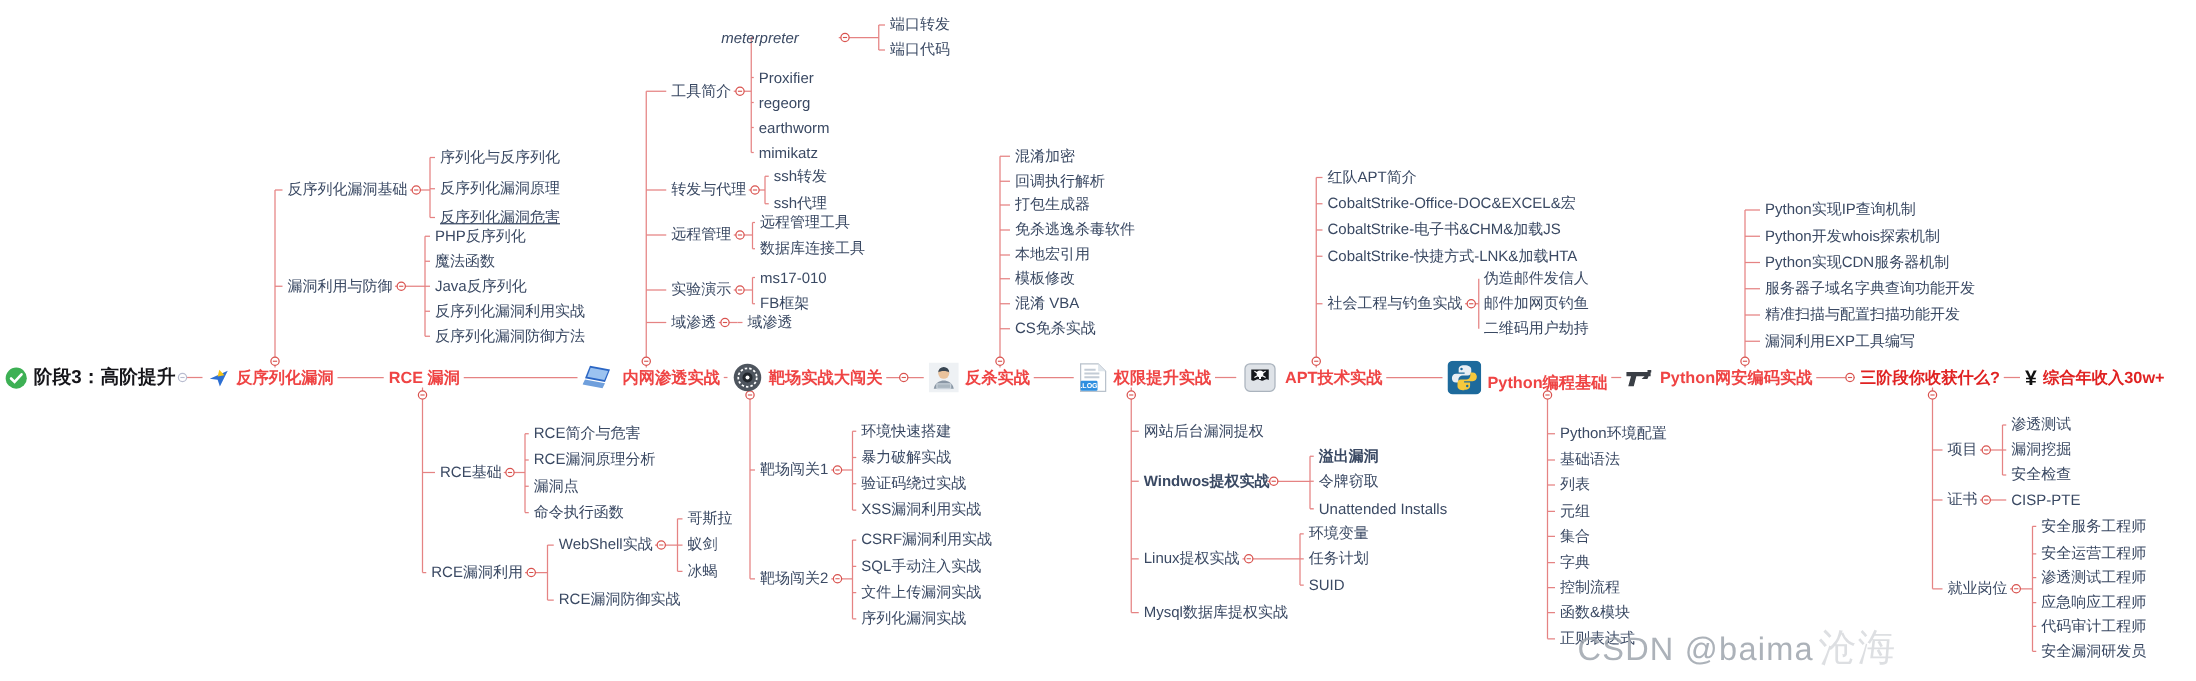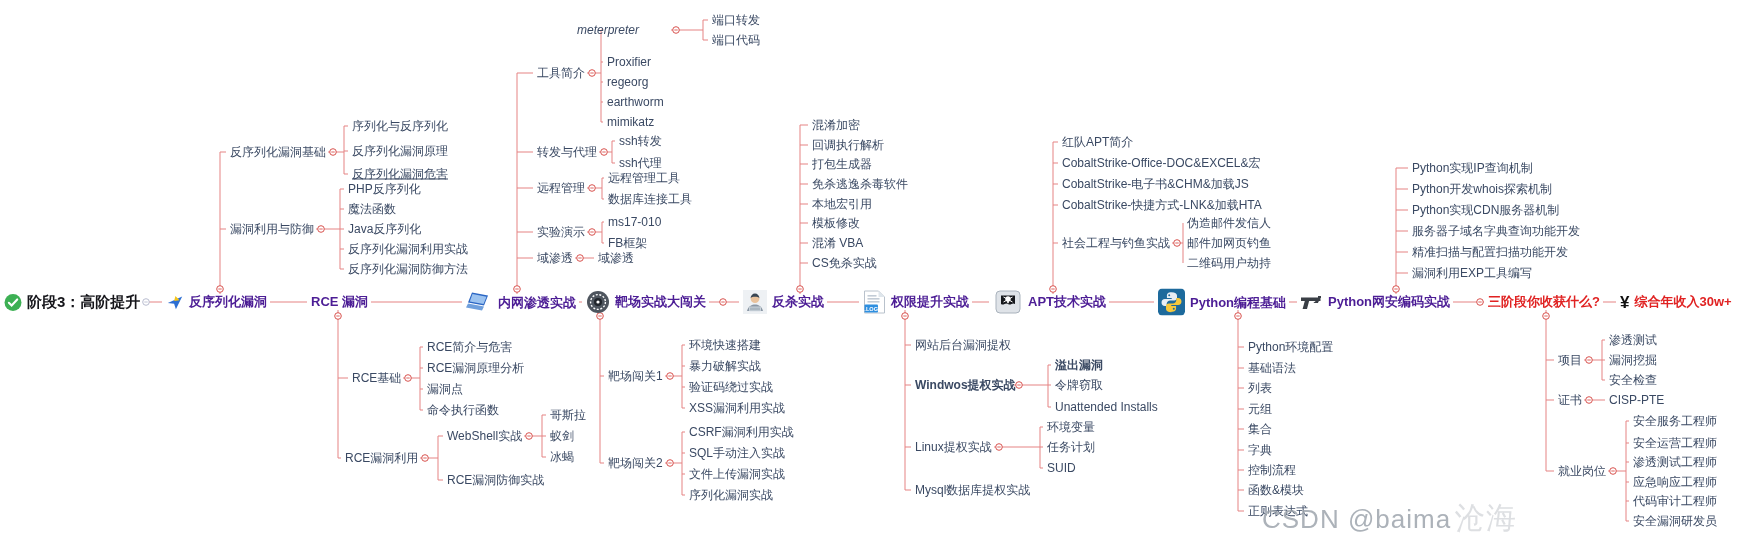--- a/index.html
+++ b/index.html
@@ -2,21 +2,21 @@
 <html><head>
 <meta charset="utf-8">
 <style>
   html,body{margin:0;padding:0;background:#ffffff;}
   #canvas{position:relative;width:1757px;height:545px;background:#ffffff;overflow:hidden;
           font-family:"Liberation Sans","DejaVu Sans",sans-serif;}
   #wires{position:absolute;left:0;top:0;z-index:1;}
   .node{position:absolute;display:flex;align-items:center;gap:5px;white-space:nowrap;
         transform:translateY(-50%);z-index:2;cursor:default;}
   .item{font-size:12px;color:#3a4963;}
-  .spine{font-size:13px;font-weight:700;color:#4c1d95;}
+  .spine{font-size:13px;font-weight:700;color:#ef4444;}
   .root{font-size:15px;font-weight:800;color:#15151a;}
   .red{color:#e02222;}
   .icon{display:inline-flex;align-items:center;justify-content:center;line-height:0;}
   .watermark{position:absolute;left:1262px;top:498px;z-index:3;font-size:26px;
              color:rgba(158,164,173,0.85);letter-spacing:1px;white-space:nowrap;}
   .watermark .ghost{font-size:30px;color:rgba(170,175,182,0.40);margin-left:4px;}
 </style>
 </head>
 <body>
 
@@ -327,21 +327,21 @@
         <svg width="30" height="30" viewBox="0 0 30 30">
           <rect x="3" y="4" width="24" height="22" rx="4" fill="#dfe3e8" stroke="#aab3bd"></rect>
           <path d="M8 8.5h14v8.5c-3-2-4 2-7 0s-4 2-7 0z" fill="#16181c"></path>
           <circle cx="15" cy="12" r="2.7" fill="#fff"></circle>
           <rect x="14.2" y="13.6" width="1.6" height="2.6" fill="#fff"></rect>
           <path d="M10.5 10l9 5m0-5l-9 5" stroke="#fff" stroke-width="1"></path>
         </svg>
       </span>
       <span>APT技术实战</span>
     </div>
-    <div class="node spine" style="left: 1158px; top: 302px;">
+    <div class="node spine" style="left: 1158px; top: 302px; align-items: flex-end;">
       <span class="icon">
         <svg width="27" height="27" viewBox="0 0 26 26">
           <rect width="26" height="26" rx="4" fill="#1d6a9c"></rect>
           <path d="M13 3.6c-3.4 0-4.4 1.5-4.4 3.1v2.4h4.6v1H6.6c-2 0-3.2 1.4-3.2 3.4s1.2 3.4 3.2 3.4h1.8v-2.3c0-1.8 1.5-3.1 3.3-3.1h4c1.5 0 2.6-1.2 2.6-2.8V6.8c0-1.8-1.7-3.2-5.3-3.2z" fill="#e8eef4"></path>
           <path d="M13 22.4c3.4 0 4.4-1.5 4.4-3.1v-2.4h-4.6v-1h6.6c2 0 3.2-1.4 3.2-3.4s-1.2-3.4-3.2-3.4h-1.8v2.3c0 1.8-1.5 3.1-3.3 3.1h-4c-1.5 0-2.6 1.2-2.6 2.8v2.4c0 1.8 1.7 3.2 5.3 3.2z" fill="#f6c83c"></path>
           <circle cx="10.8" cy="6.4" r=".95" fill="#1d6a9c"></circle>
           <circle cx="15.2" cy="19.6" r=".95" fill="#1d6a9c"></circle>
         </svg>
       </span>
       <span>Python编程基础</span>

